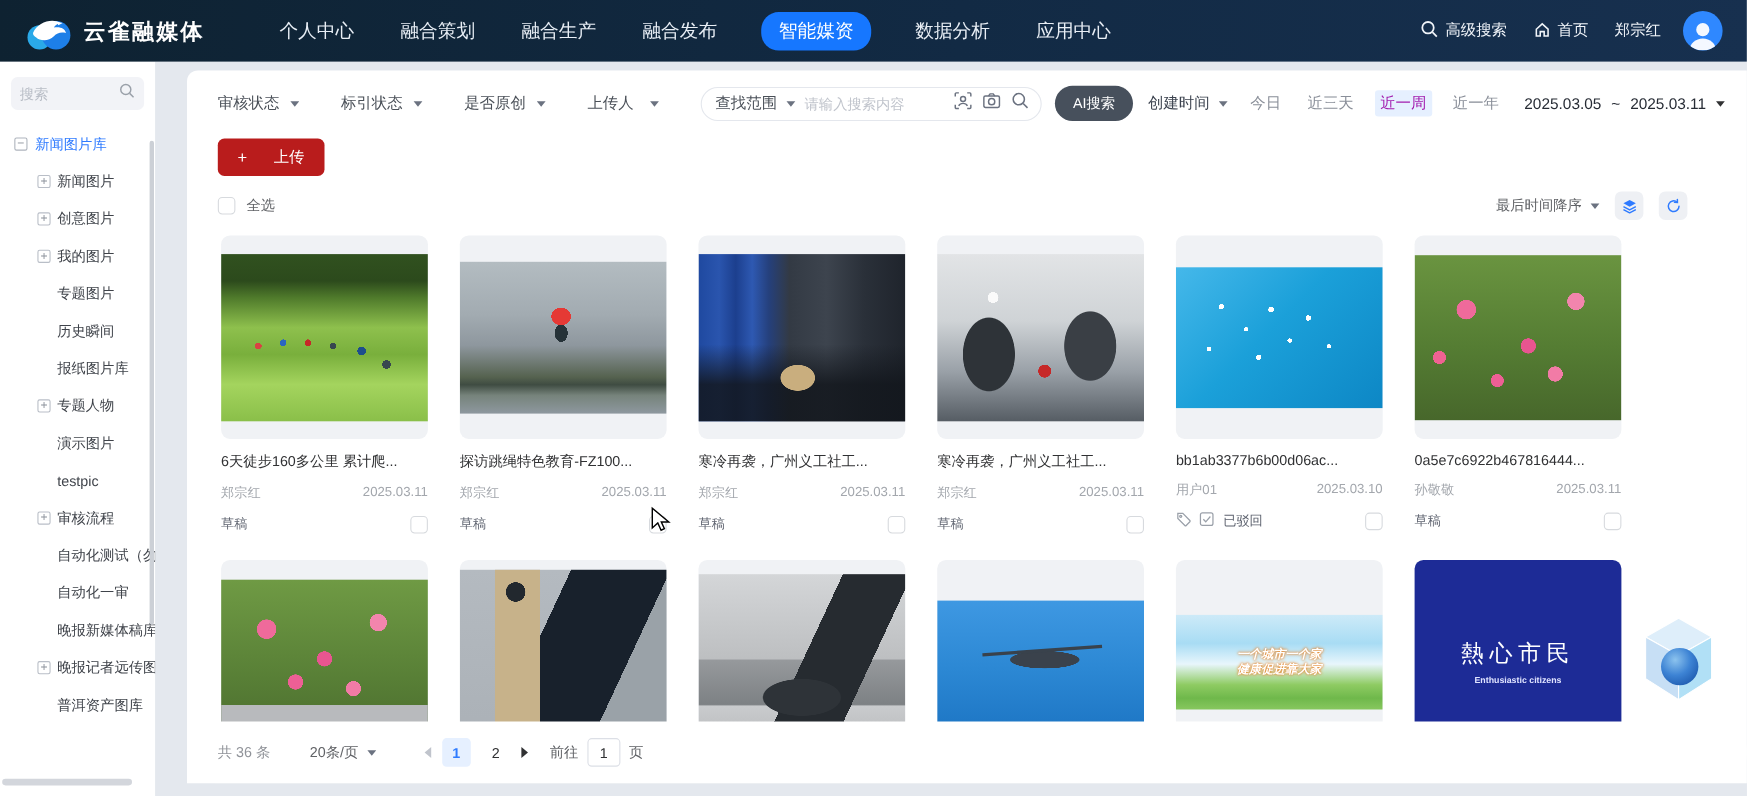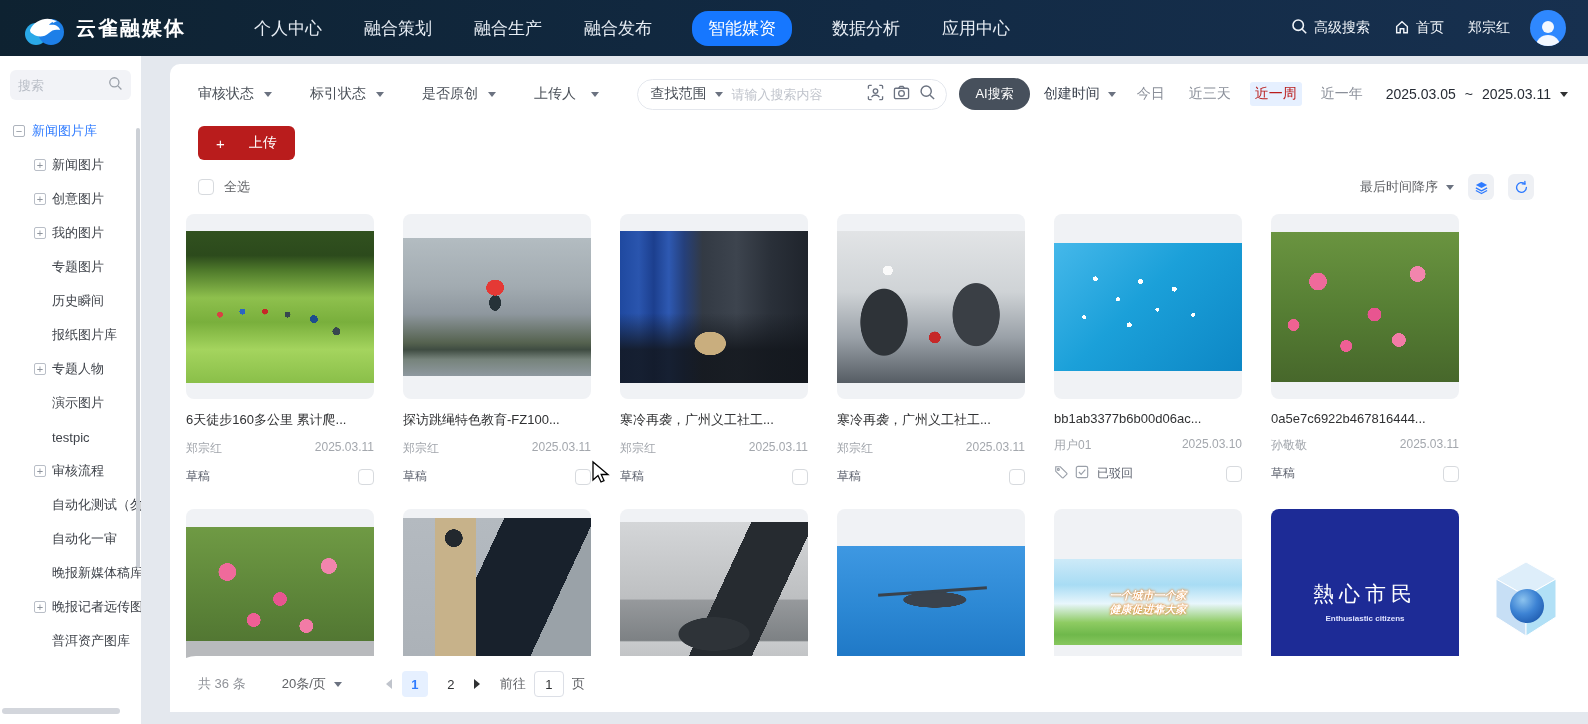--- a/index.html
+++ b/index.html
@@ -55,41 +55,41 @@
   .search-group .scope { display:flex; align-items:center; gap:9px; font-size:14px; color:#4a5058; cursor:pointer; }
   .search-group input { border:none; outline:none; width:128px; font-size:13px; color:#737373; font-family:inherit; }
   .search-group input::placeholder { color:#c0c4cc; }
   .sg-icons { display:flex; align-items:center; gap:9px; }
   .sg-icons svg { cursor:pointer; }
   .ai-btn { background:#47505c; color:#fff; font-size:13px; padding:7px 16px; border-radius:16px;
     border:none; cursor:pointer; margin-right:14px; font-family:inherit; }
   .create-time { display:flex; align-items:center; gap:8px; font-size:14px; color:#3d4450; cursor:pointer; margin-right:16px; }
   .ranges { display:flex; align-items:center; gap:14px; font-size:14px; color:#8a8f99; margin-right:18px; }
   .range { cursor:pointer; padding:3px 5px; }
-  .range.active { color:#b91c1c; background:#e6f0ff; border-radius:3px; }
+  .range.active { color:#a21caf; background:#e6f0ff; border-radius:3px; }
   .dates { display:flex; align-items:center; gap:9px; font-size:14px; color:#272c35; }
   .dates .caret { border-top-color:#303133; }
 
   .upload-row { margin:16px 0 0 28px; }
   .upload-btn { background:#b91c1c; color:#fff; border:none; border-radius:6px; font-size:14px;
     padding:8px 18px; cursor:pointer; display:inline-flex; align-items:center; gap:24px; font-family:inherit; }
   .plus-icon::before { content:"+"; font-size:15px; }
 
   .toolbar-row { margin-top:14px; display:flex; align-items:center; justify-content:space-between;
     padding:0 54px 0 28px; }
   .select-all { display:flex; align-items:center; gap:10px; font-size:13px; color:#606266; }
   .checkbox { width:16px; height:16px; border:1.5px solid #d7dade; border-radius:4px; background:#fff; cursor:pointer; flex:none; }
   .sort-group { display:flex; align-items:center; gap:14px; }
   .sort-label { display:flex; align-items:center; gap:8px; font-size:13px; color:#606266; cursor:pointer; }
   .icon-btn { width:26px; height:26px; background:#eef0f4; border-radius:6px; border:none; cursor:pointer;
     display:flex; align-items:center; justify-content:center; }
 
   
   .grid { margin-top:14px; display:grid; grid-template-columns:repeat(6,188px); column-gap:29px; row-gap:24px;
-    padding-left:16px; }
+    padding-left:31px; }
   .card { width:188px; }
   .thumb-wrap { height:185px; background:#f0f2f5; border-radius:8px; overflow:hidden;
     display:flex; align-items:center; justify-content:center; }
   .thumb-wrap.tw-full { background:#1d2b96; }
   .thumb { width:100%; position:relative; }
   .card-title { margin-top:12px; font-size:13px; color:#303133; white-space:nowrap; overflow:hidden; }
   .card-meta { margin-top:11px; display:flex; justify-content:space-between; font-size:12px; color:#a3a7ad; }
   .card-status { margin-top:11px; display:flex; align-items:center; font-size:12px; color:#5f6470; }
   .card-status .spacer { flex:1; }
   .status-icons { display:flex; align-items:center; gap:7px; margin-right:8px; }

